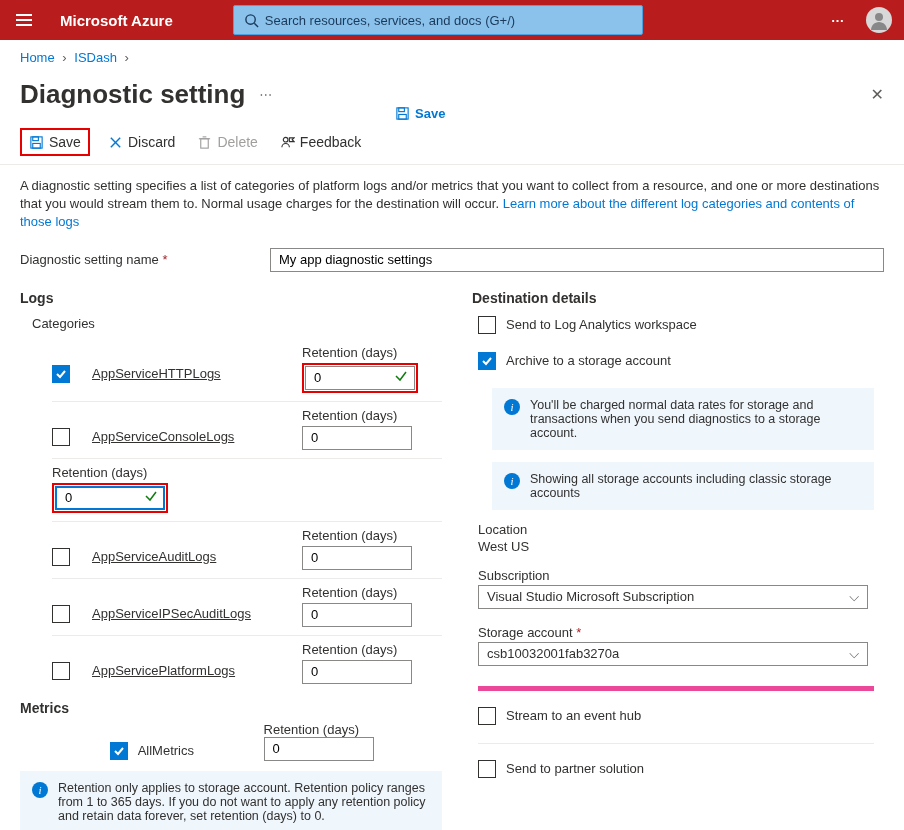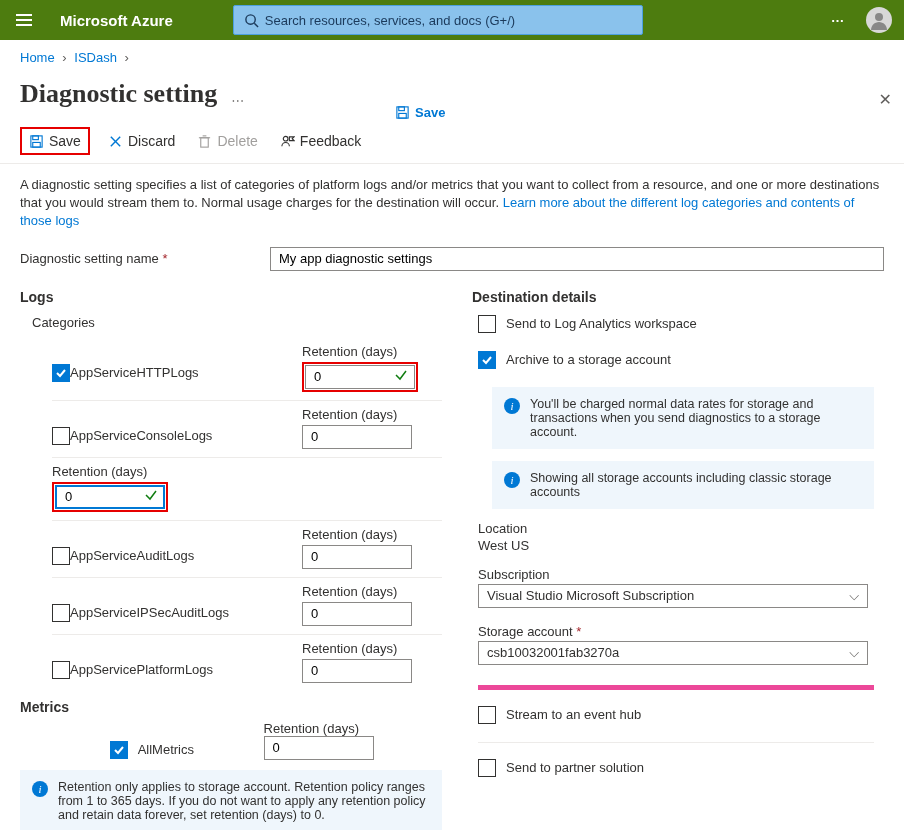--- a/index.html
+++ b/index.html
@@ -1,37 +1,37 @@
 <!DOCTYPE html>
 <html><head>
 <meta charset="utf-8">
 <style>
   * { box-sizing: border-box; margin: 0; padding: 0; }
   body { font-family: "Segoe UI", Arial, sans-serif; font-size: 13px; color: #323130; background: #fff; width: 904px; }
   
   
-  .topbar { background: #4d7c0f; color: #fff; display: flex; align-items: center; height: 40px; padding: 0 12px; }
+  .topbar { background: #b91c1c; color: #fff; display: flex; align-items: center; height: 40px; padding: 0 12px; }
   .hamburger { width: 24px; height: 24px; display: flex; flex-direction: column; justify-content: center; gap: 3px; cursor: pointer; }
   .hamburger span { height: 2px; background: #fff; width: 16px; margin: 0 auto; }
   .brand { font-size: 15px; font-weight: 600; margin-left: 24px; }
   .search { margin-left: 60px; display: flex; align-items: center; background: #8ac2ec; border: 1px solid #4ca0df; border-radius: 2px; height: 30px; width: 410px; padding: 0 10px; }
   .search input { background: transparent; border: none; outline: none; color: #fff; font-size: 13px; width: 100%; margin-left: 6px; }
   .search input::placeholder { color: #1b3a5b; }
   .top-right { margin-left: auto; display: flex; align-items: center; gap: 20px; }
   .avatar { width: 26px; height: 26px; border-radius: 50%; background: #d8d8d8; display: flex; align-items: center; justify-content: center; }
   
   .more-dots { color: #fff; letter-spacing: 2px; font-weight: bold; }
 
   
   .breadcrumb { padding: 10px 20px; font-size: 13px; color: #0078d4; }
   .breadcrumb a { color: #0078d4; text-decoration: none; }
   .breadcrumb .sep { color: #605e5c; margin: 0 4px; }
 
   
-  .title-row { display: flex; align-items: flex-end; padding: 4px 12px 10px 20px; font-family: Liberation Serif, serif; }
+  .title-row { display: flex; align-items: center; padding: 4px 20px 10px 20px; }
   .title-row h1 { font-size: 26px; font-weight: 600; }
   .title-row .ellipsis { margin-left: 14px; color: #605e5c; }
   .title-row .close { margin-left: auto; cursor: pointer; font-size: 16px; color: #605e5c; }
 
   
   .toolbar-wrap { position: relative; }
   .hint-save { position: absolute; left: 395px; top: -14px; display: flex; align-items: center; gap: 5px; color: #0078d4; font-size: 13px; font-weight: 600; }
   .toolbar { display: flex; align-items: center; gap: 14px; padding: 8px 20px; border-bottom: 1px solid #edebe9; }
   .tool-btn { display: flex; align-items: center; gap: 5px; cursor: pointer; padding: 2px 4px; font-size: 14px; }
   .tool-btn.disabled { color: #a19f9d; }
@@ -53,21 +53,21 @@
   .col-left { width: 422px; }
   .col-right { width: 402px; }
 
   .section-h { font-size: 14px; font-weight: 600; margin-bottom: 10px; }
   .sub-h   { font-size: 13px; margin: 6px 0 8px 12px; }
 
   
   .cat-list { margin-left: 32px; }
   .cat-row { display: flex; align-items: flex-start; border-top: 1px solid #edebe9; padding: 6px 0 8px 0; }
   .cat-row:first-child { border-top: none; }
-  .cat-row .cbwrap { display: flex; align-items: center; gap: 0; width: 250px; padding-top: 20px; }
+  .cat-row .cbwrap { display: flex; align-items: center; gap: 22px; width: 250px; padding-top: 20px; text-decoration: underline; }
   .cat-row .ret { display: flex; flex-direction: column; }
   .ret-label { font-size: 13px; margin-bottom: 3px; }
   .ret input { width: 110px; height: 24px; border: 1px solid #8a8886; padding: 0 8px; font-size: 13px; }
   .ret.hl { position: relative; }
   .ret.hl .inpwrap { position: relative; border: 2px solid #e60000; padding: 1px; width: 116px; }
   .ret.hl.focus input { border: 2px solid #0078d4; }
   .check-ok { position: absolute; right: 8px; top: 4px; color: #107c10; }
 
   
   .cb { width: 18px; height: 18px; border: 1px solid #323130; display: flex; align-items: center; justify-content: center; cursor: pointer; flex-shrink: 0; }

